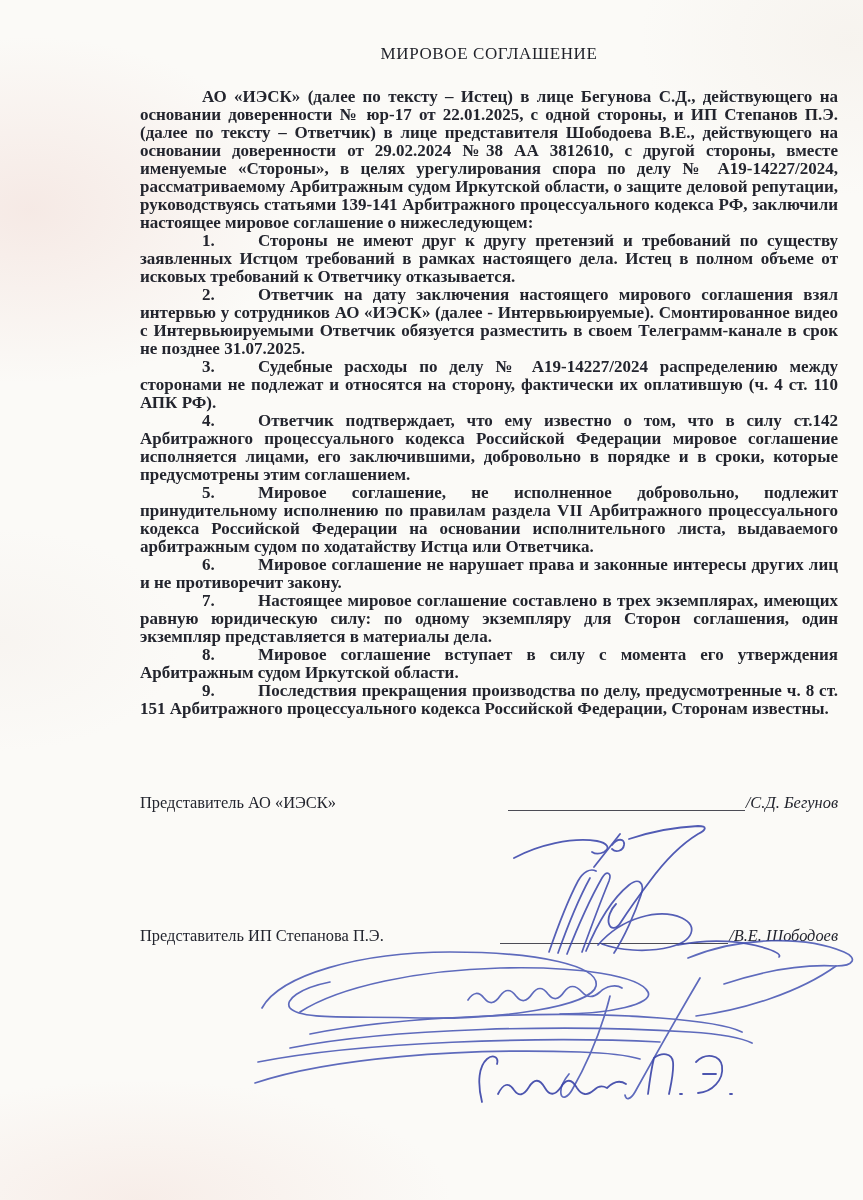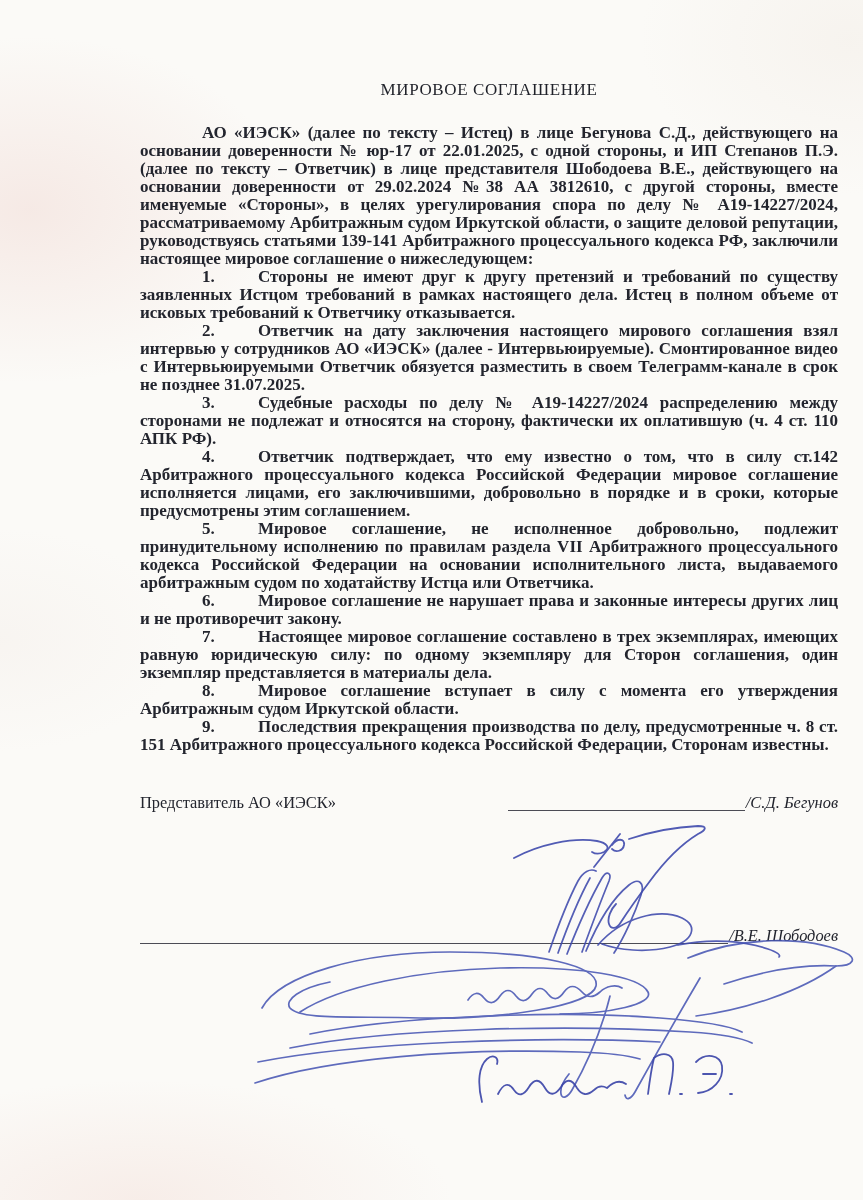--- a/index.html
+++ b/index.html
@@ -11,21 +11,21 @@
     background-image:
       radial-gradient(420px 280px at 30px 210px, rgba(233,195,187,.30), rgba(233,195,187,0) 62%),
       radial-gradient(520px 200px at 140px 1200px, rgba(236,200,190,.26), rgba(236,200,190,0) 60%),
       radial-gradient(300px 220px at 850px 40px, rgba(235,226,216,.28), rgba(235,226,216,0) 70%),
       radial-gradient(260px 160px at 0px 640px, rgba(238,228,222,.25), rgba(238,228,222,0) 70%);
     font-family:"Liberation Serif","DejaVu Serif",serif;
     color:#23252e;
     overflow:hidden;
   }
   .content{
-    position:absolute;left:140px;top:44px;width:698px;margin-top:36px;
+    position:absolute;left:140px;top:44px;width:698px;
   }
   .doc-title{
     margin:0 0 24px 0;
     font-size:17px;font-weight:normal;
     letter-spacing:.6px;
     text-align:center;
     color:#1f2129;
   }
   p.body-par{
     margin:0;
@@ -84,20 +84,21 @@
     <p class="body-par clause"><span class="clause-num">9.</span><span>Последствия прекращения производства по делу, предусмотренные ч. 8 ст. 151 Арбитражного процессуального кодекса Российской Федерации, Сторонам известны.</span></p>
   </div>
 
   <div class="sig-row sig-row-1" style="top:793px;">
     <span class="sig-label">Представитель АО «ИЭСК»</span>
     <span class="sig-line"></span>
     <span class="sig-name">/С.Д. Бегунов</span>
   </div>
 
   <div class="sig-row sig-row-2" style="top:926px;">
+    <span class="sig-label">Представитель ИП Степанова П.Э.</span>
     <span class="sig-line"></span>
     <span class="sig-name">/В.Е. Шободоев</span>
   </div>
 
   <svg class="ink-overlay" viewBox="0 0 863 1200">
 
     <g stroke="#3f4aad" stroke-width="1.8" opacity="0.9">
       <path d="M514,858 C538,845 572,837 597,841 C607,843 611,848 604,852 C600,854 595,854 592,852"></path>
       <path d="M594,867 L620,834"></path>
       <path d="M612,845 C617,838 625,838 624,845 C623,851 616,853 612,849"></path>

